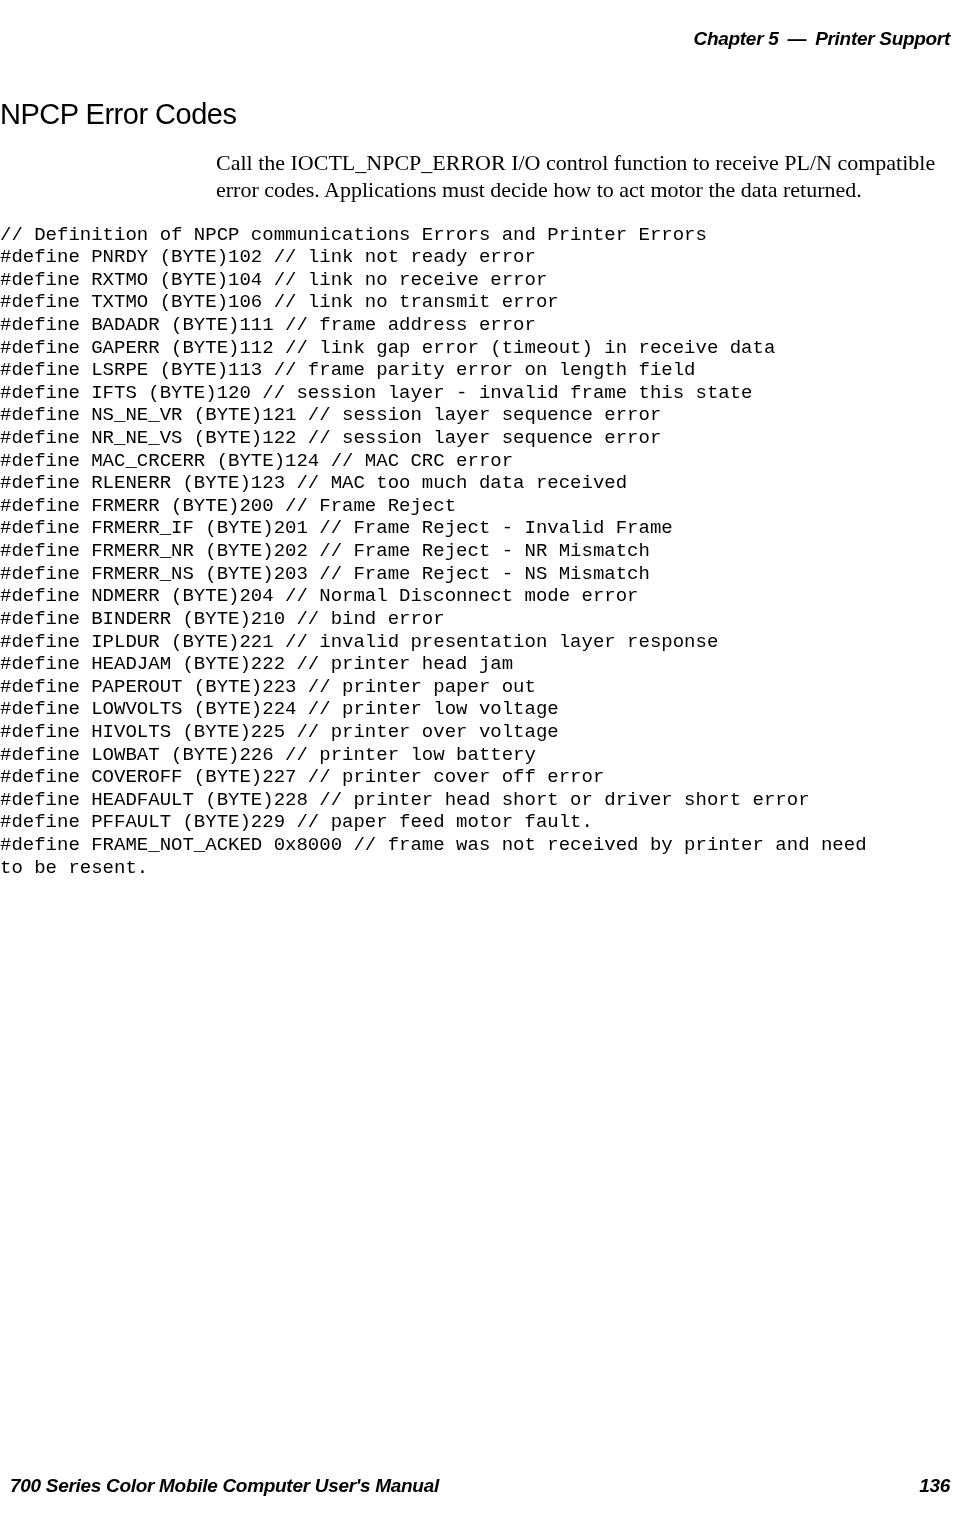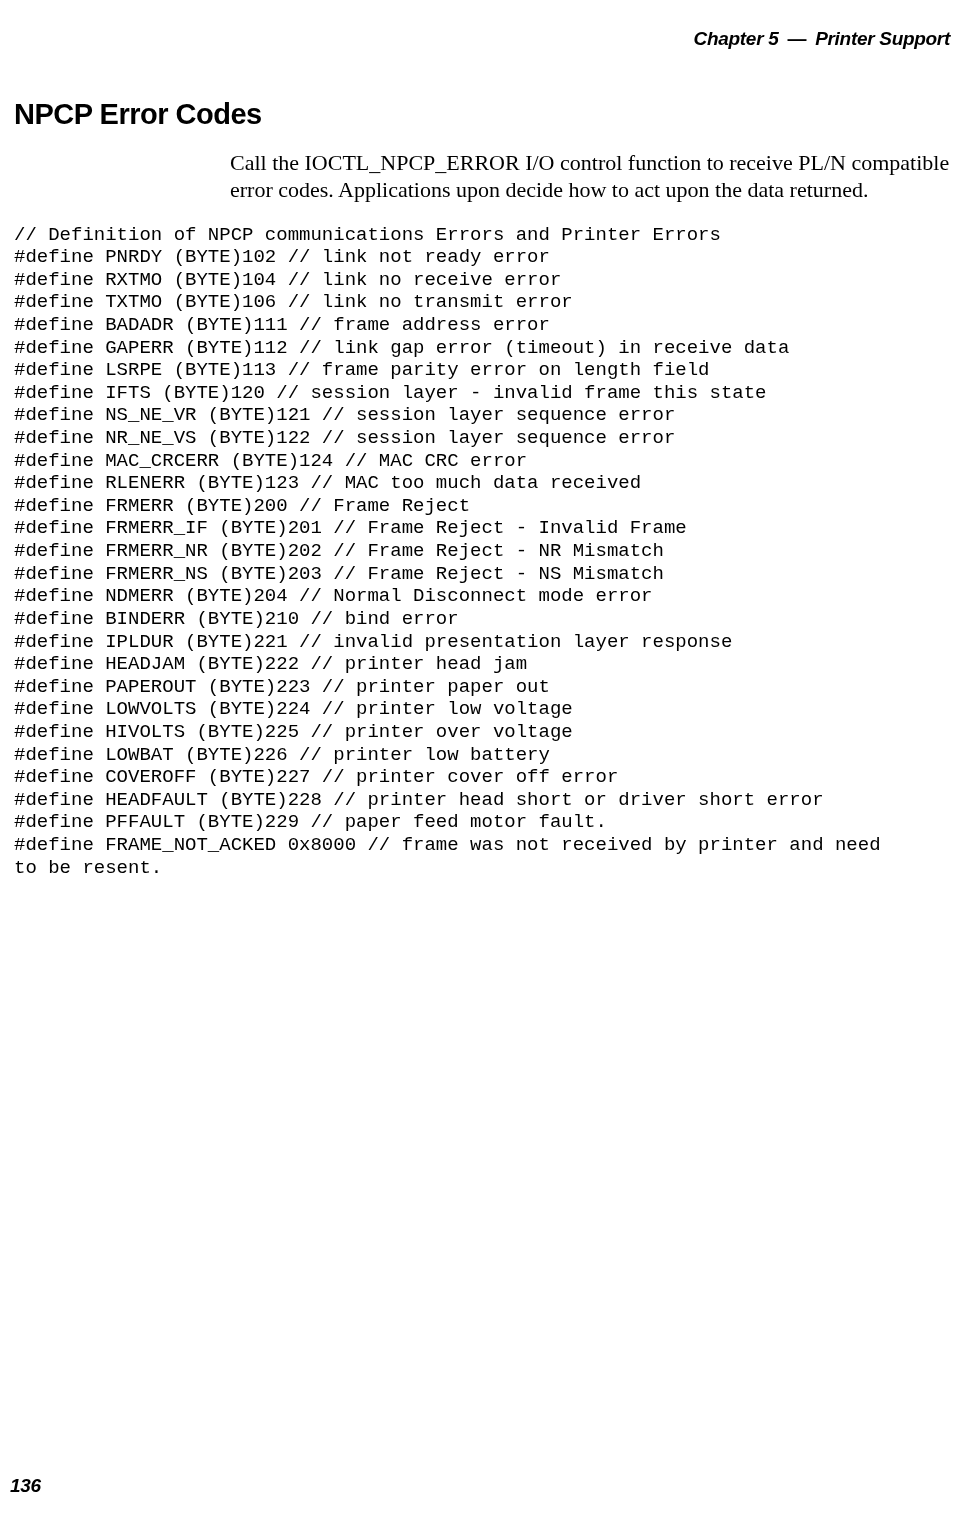--- a/index.html
+++ b/index.html
@@ -6,42 +6,42 @@
       margin: 0;
       padding: 0;
       background: #fff;
       width: 972px;
       height: 1519px;
       position: relative;
       font-family: Georgia, 'Times New Roman', serif;
       color: #000;
     }
     .page {
-      padding: 28px 10px 10px 14px;
+      padding: 28px 10px 10px 0;
       box-sizing: border-box;
       height: 100%;
       position: relative;
     }
     .header-right {
       text-align: right;
       font-style: italic;
       font-weight: bold;
       font-family: 'Arial Narrow', Arial, sans-serif;
       font-size: 19px;
       letter-spacing: -0.3px;
       padding-right: 12px;
     }
     .header-right .dash {
       font-style: normal;
       font-weight: bold;
       padding: 0 4px;
     }
     .section-title {
       font-family: 'Arial Narrow', Arial, sans-serif;
-      font-weight: bold;
+      font-weight: normal;
       font-size: 29px;
       letter-spacing: -0.5px;
       margin-top: 48px;
       margin-bottom: 18px;
       padding-left: 0;
     }
     .body-para {
       font-family: 'Adobe Garamond Pro', Garamond, Georgia, serif;
       font-size: 22px;
       line-height: 1.24;
@@ -77,21 +77,21 @@
 <div class="page">
 
   <div class="header-right">
     <span>Chapter 5</span>
     <span class="dash">—</span>
     <span>Printer Support</span>
   </div>
 
   <div class="section-title">NPCP Error Codes</div>
 
-  <div class="body-para">Call the IOCTL_NPCP_ERROR I/O control function to receive PL/N compatible error codes. Applications upon decide how to act upon the data returned.</div>
+  <div class="body-para">Call the IOCTL_NPCP_ERROR I/O control function to receive PL/N compatible error codes. Applications must decide how to act motor the data returned.</div>
 
   <div class="code-block">// Definition of NPCP communications Errors and Printer Errors
 #define PNRDY (BYTE)102 // link not ready error
 #define RXTMO (BYTE)104 // link no receive error
 #define TXTMO (BYTE)106 // link no transmit error
 #define BADADR (BYTE)111 // frame address error
 #define GAPERR (BYTE)112 // link gap error (timeout) in receive data
 #define LSRPE (BYTE)113 // frame parity error on length field
 #define IFTS (BYTE)120 // session layer - invalid frame this state
 #define NS_NE_VR (BYTE)121 // session layer sequence error
@@ -110,16 +110,17 @@
 #define LOWVOLTS (BYTE)224 // printer low voltage
 #define HIVOLTS (BYTE)225 // printer over voltage
 #define LOWBAT (BYTE)226 // printer low battery
 #define COVEROFF (BYTE)227 // printer cover off error
 #define HEADFAULT (BYTE)228 // printer head short or driver short error
 #define PFFAULT (BYTE)229 // paper feed motor fault.
 #define FRAME_NOT_ACKED 0x8000 // frame was not received by printer and need
 to be resent.</div>
 
   <div class="footer">
+    <span>700 Series Color Mobile Computer User's Manual</span>
     <span>136</span>
   </div>
 
 </div>
 
 </body></html>

